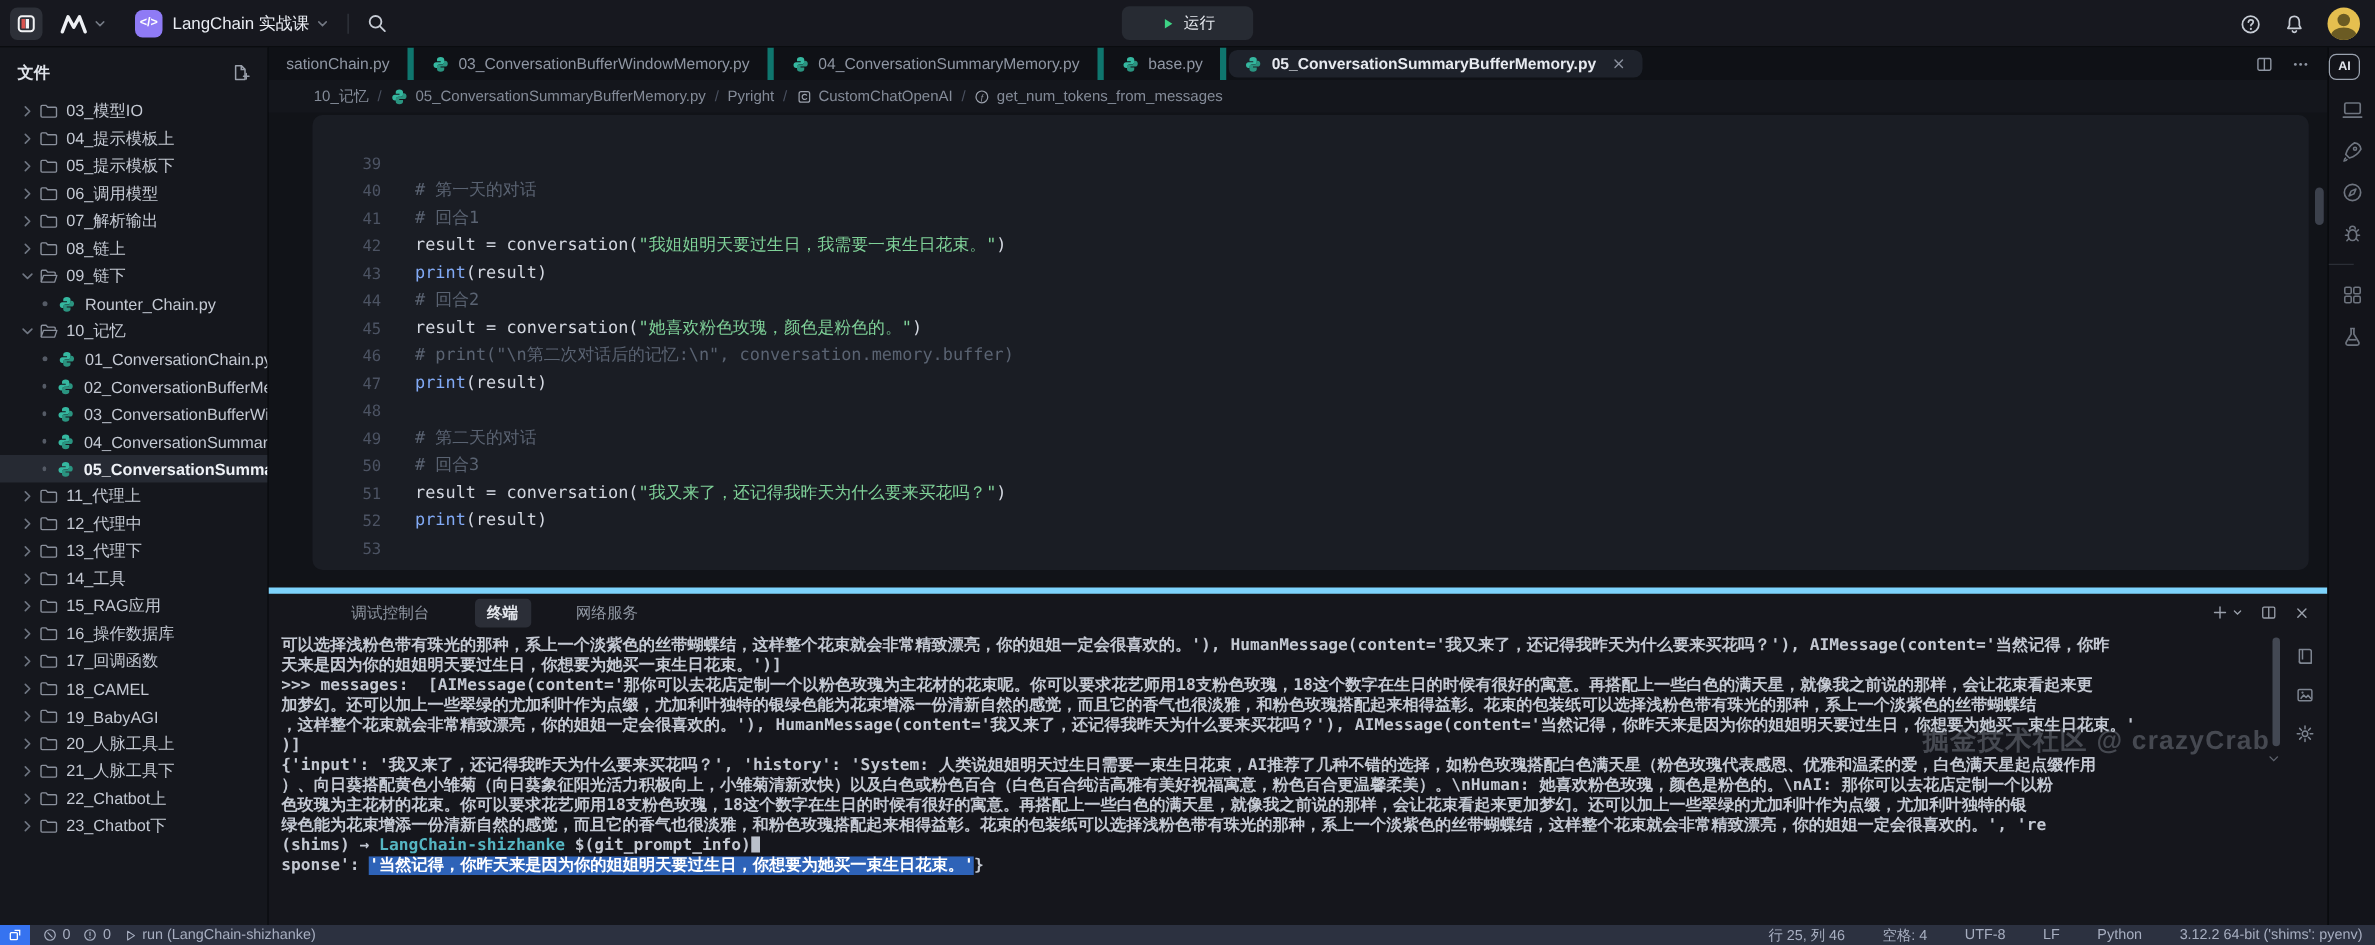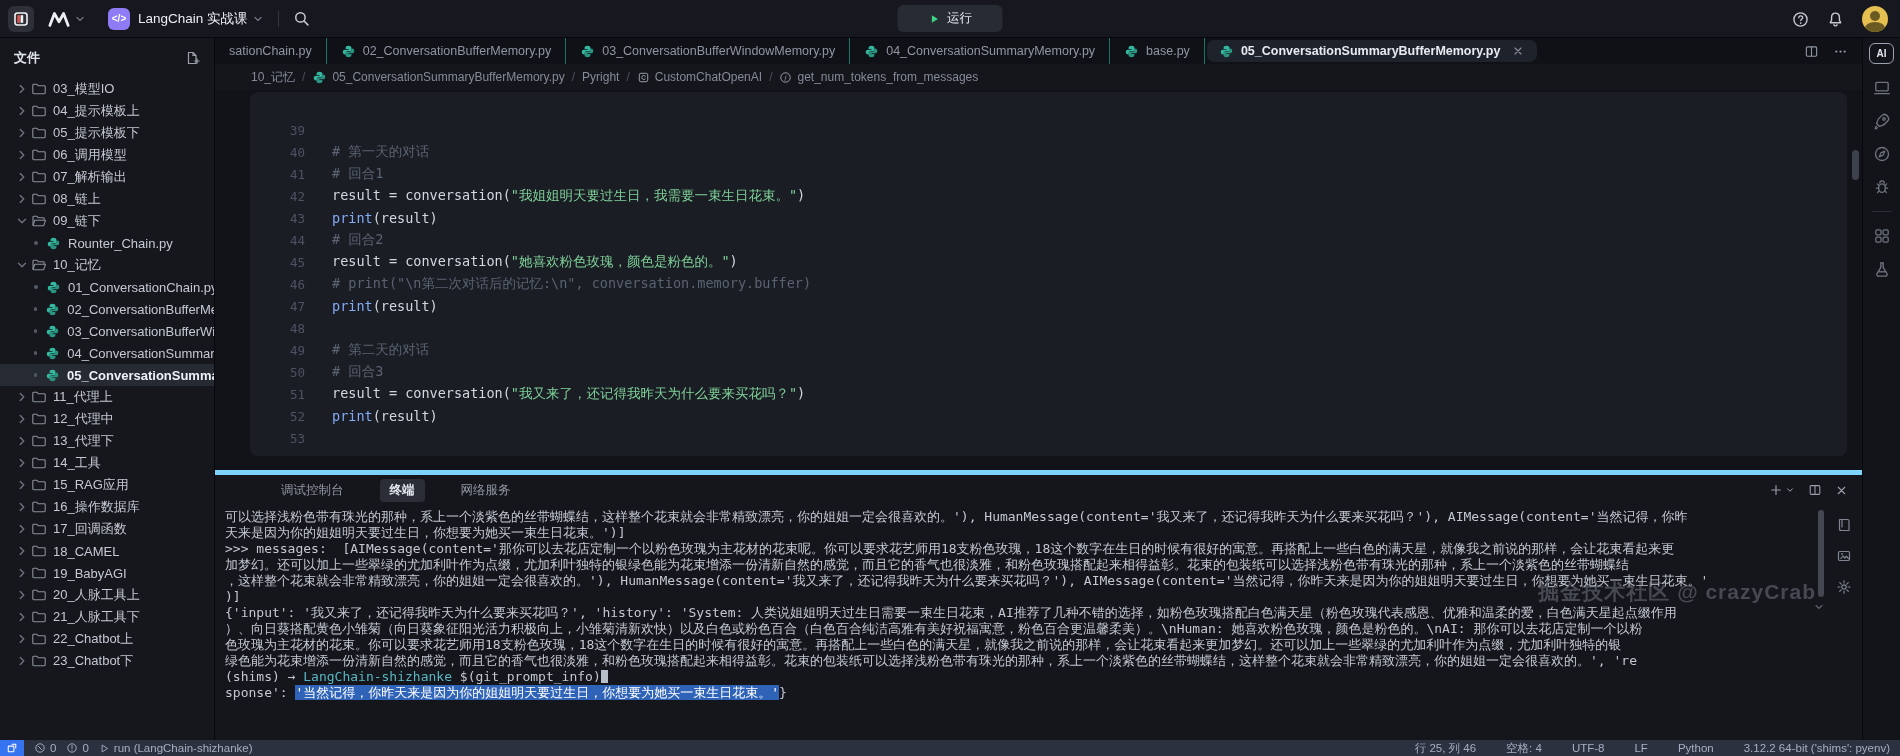--- a/index.html
+++ b/index.html
@@ -39,21 +39,21 @@
   #tree .row .lbl{white-space:nowrap;overflow:hidden;}
   #tree .row.lv1{padding-left:34px;}
   #tree .row.file .dot{width:4px;height:4px;border-radius:50%;background:#555b66;margin-right:7px;}
   #tree .row.file .ic{width:17px;margin-right:6px;}
   #tree .row.sel{background:#262a33;color:#eef1f6;font-weight:bold;}
 
   
   #editorcol{position:absolute;left:215px;top:38px;width:1647px;height:702px;background:#111318;}
   #tabbar{position:absolute;left:0;top:0;width:100%;height:26px;background:#0f1116;display:flex;align-items:stretch;}
   .tab{display:flex;align-items:center;gap:7px;padding:0 14px;font-size:12.5px;color:#8f96a3;
-    border-right:1px solid #0f766e;white-space:nowrap;cursor:pointer;}
+    border-right:5px solid #0f766e;white-space:nowrap;cursor:pointer;}
   .tab .ic{width:15px;}
   .tab.active{background:#1e222b;color:#e7eaf0;font-weight:bold;border-radius:7px;border-right:none;margin:2px 2px;padding:0 12px;}
   .tab .tclose{width:14px;margin-left:4px;opacity:.8;cursor:pointer;}
   #tabbar-actions{margin-left:auto;display:flex;align-items:center;gap:14px;padding-right:14px;}
   #breadcrumb{position:absolute;left:0;top:26px;width:100%;height:26px;display:flex;align-items:center;
     padding-left:36px;background:#14161c;color:#848b98;font-size:12px;gap:7px;}
   #breadcrumb .bc{display:flex;align-items:center;gap:5px;white-space:nowrap;cursor:pointer;}
   #breadcrumb .sep{color:#4a5160;}
 
   #codecard{position:absolute;left:35px;top:54px;width:1597px;height:364px;background:#1a1d24;border-radius:8px;
@@ -65,33 +65,33 @@
   #editor-scrollbar{position:absolute;left:1637px;top:112px;width:7px;height:30px;border-radius:4px;background:#3c414c;}
 
   
   #panel{position:absolute;left:0;top:432px;width:100%;height:270px;background:#15161c;border-top:5px solid #7dd3fc;}
   #panel-tabs{height:30px;display:flex;align-items:center;padding-left:56px;gap:26px;}
   .ptab{color:#8f96a2;font-size:12.5px;cursor:pointer;padding:3px 10px;border-radius:4px;white-space:nowrap;}
   .ptab.active{background:#2b2e37;color:#e3e6ec;font-weight:bold;}
   #panel-actions{margin-left:auto;display:flex;align-items:center;gap:13px;padding-right:14px;}
   #terminal{position:absolute;left:10px;top:34px;width:1595px;overflow:hidden;}
   .tline{height:16px;line-height:16px;font-family:"DejaVu Sans Mono",monospace;font-size:13px;color:#c3c8d2;
-    white-space:pre;overflow:hidden;}
+    white-space:pre;overflow:hidden;font-weight:bold;}
   .tline .tsel{background:#2e63b8;color:#fff;}
   #prompt-line .dir{color:#56b6c2;}
   #prompt-line .cursor{display:inline-block;width:7px;height:13px;background:#b9bfca;vertical-align:-2px;}
   #terminal-scrollbar{position:absolute;left:1603px;top:35px;width:6px;height:87px;border-radius:3px;background:#434853;}
   #term-scroll-chev{position:absolute;left:1598px;top:126px;opacity:.7;}
   #panel-side-icons{position:absolute;right:10px;top:42px;display:flex;flex-direction:column;gap:15px;align-items:center;}
   #watermark{position:absolute;right:46px;top:103px;font-size:21px;font-weight:600;letter-spacing:1px;
     color:rgba(170,178,192,0.33);white-space:nowrap;margin-left:27px;}
 
   
   #rail{position:absolute;right:0;top:38px;width:38px;height:702px;background:#13141a;border-left:1px solid #07080b;
-    display:flex;flex-direction:column;align-items:center;}
+    display:flex;flex-direction:column;}
   #ai-btn{width:25px;height:21px;margin-top:5px;border:1.2px solid #9aa2af;border-radius:6px;color:#e3e7ee;
     font-size:10px;font-weight:bold;display:flex;align-items:center;justify-content:center;cursor:pointer;}
   .rail-ic{margin-top:15px;cursor:pointer;opacity:.85;}
   .rail-div{width:20px;height:1px;background:#2b2e36;margin-top:15px;}
 
   
   #statusbar{position:absolute;left:0;top:740px;width:1900px;height:16px;background:#2c3140;
     display:flex;align-items:center;font-size:11.5px;color:#a7aec0;}
   #remote-btn{width:24px;height:16px;background:#3673f0;display:flex;align-items:center;justify-content:center;cursor:pointer;}
   .sb-item{display:flex;align-items:center;gap:4px;margin-left:10px;white-space:nowrap;cursor:pointer;}
@@ -514,29 +514,20 @@
           <span class="lbl">23_Chatbot下</span>
         </div>
       </div>
   </aside>
 
   <div id="editorcol">
     <div id="tabbar">
       <div id="tabs-holder" style="display:flex;align-items:stretch;overflow:hidden;">
           <div class="tab ">
             <span class="tlbl">sationChain.py</span>
-          </div>
-          <div class="tab ">
-            <span class="ic">
-              <svg width="15" height="15" viewBox="0 0 16 16">
-                <path d="M8 1.8c-2 0-3.1.8-3.1 2.1v1.5h3.2v.7H4.1C2.9 6.1 1.9 7 1.9 8.6s1 2.5 2.2 2.5h1v-1.4c0-1 .9-1.9 2-1.9h2.4c.9 0 1.6-.7 1.6-1.6V3.9c0-1.3-1.1-2.1-3.1-2.1z" fill="#35b8a0"></path>
-                <path d="M8 14.2c2 0 3.1-.8 3.1-2.1v-1.5H7.9v-.7h4c1.2 0 2.2-.9 2.2-2.5s-1-2.5-2.2-2.5h-1v1.4c0 1-.9 1.9-2 1.9H6.5c-.9 0-1.6.7-1.6 1.6v2.3c0 1.3 1.1 2.1 3.1 2.1z" fill="#2a9480"></path>
-              </svg>
-            </span>
-            <span class="tlbl">02_ConversationBufferMemory.py</span>
           </div>
           <div class="tab ">
             <span class="ic">
               <svg width="15" height="15" viewBox="0 0 16 16">
                 <path d="M8 1.8c-2 0-3.1.8-3.1 2.1v1.5h3.2v.7H4.1C2.9 6.1 1.9 7 1.9 8.6s1 2.5 2.2 2.5h1v-1.4c0-1 .9-1.9 2-1.9h2.4c.9 0 1.6-.7 1.6-1.6V3.9c0-1.3-1.1-2.1-3.1-2.1z" fill="#35b8a0"></path>
                 <path d="M8 14.2c2 0 3.1-.8 3.1-2.1v-1.5H7.9v-.7h4c1.2 0 2.2-.9 2.2-2.5s-1-2.5-2.2-2.5h-1v1.4c0 1-.9 1.9-2 1.9H6.5c-.9 0-1.6.7-1.6 1.6v2.3c0 1.3 1.1 2.1 3.1 2.1z" fill="#2a9480"></path>
               </svg>
             </span>
             <span class="tlbl">03_ConversationBufferWindowMemory.py</span>
           </div>

